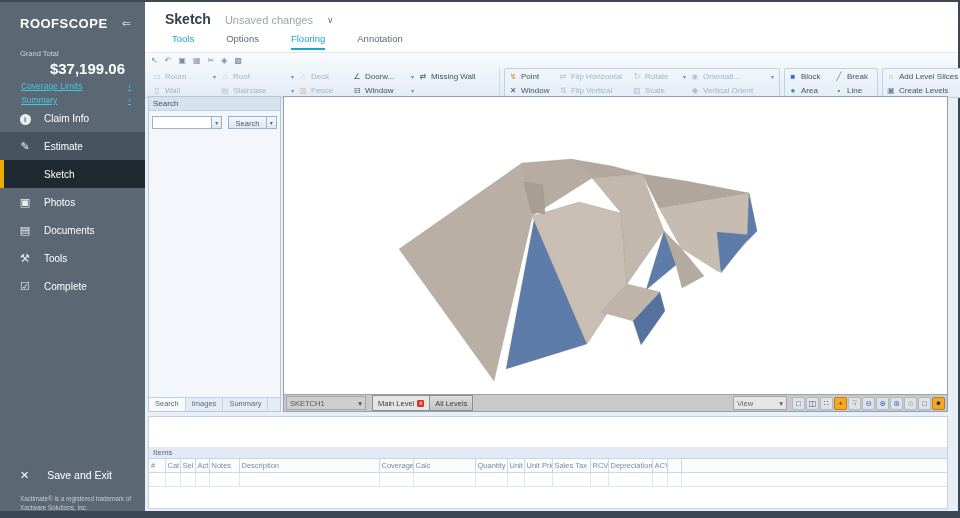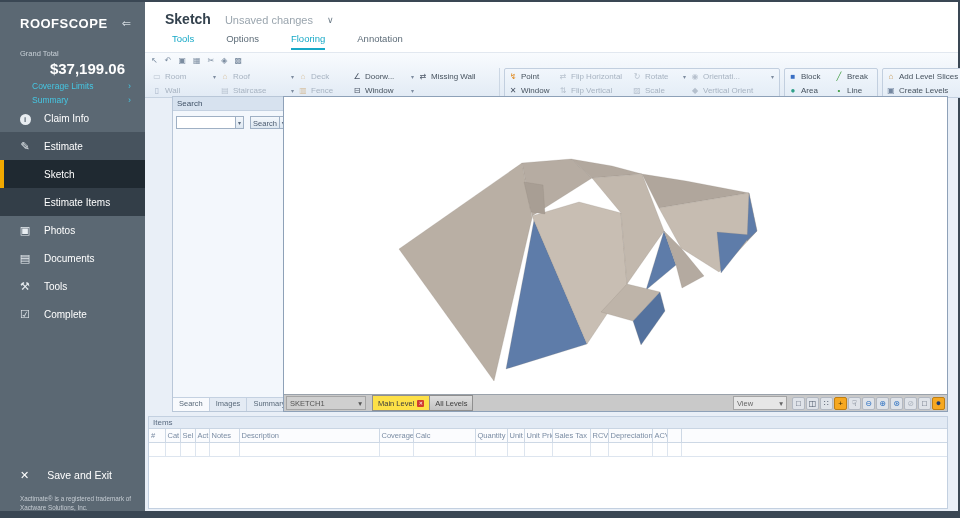--- a/index.html
+++ b/index.html
@@ -5,21 +5,21 @@
   html,body{margin:0;padding:0;background:#222;font-family:"Liberation Sans","DejaVu Sans",sans-serif;}
   .window{position:relative;width:960px;height:518px;background:#3a4754;overflow:hidden;}
   
   .sidebar{position:absolute;left:0;top:2px;bottom:7px;width:145px;background:#5b6873;color:#fff;}
   .brand-row{display:flex;align-items:center;justify-content:space-between;padding:14px 14px 0 20px;}
   .brand{font-size:13px;font-weight:bold;letter-spacing:.5px;}
   .collapse{font-size:11px;color:#cfd6dc;cursor:pointer;}
   .gt{padding:18px 20px 0 20px;}
   .gt-label{font-size:7.5px;color:#c9d1d8;}
   .gt-value{font-size:15px;font-weight:bold;margin-top:2px;text-align:right;}
-  .slink{display:flex;justify-content:space-between;align-items:flex-end;padding:4px 14px 0 32px;font-size:8.5px;color:var(--cyan);}
+  .slink{display:flex;justify-content:space-between;align-items:flex-end;padding:4px 14px 0 21px;font-size:8.5px;color:var(--cyan);text-decoration:underline;}
   .slink .chev{font-size:9px;}
   .menu{position:absolute;left:0;right:0;top:102px;}
   .mi{height:28px;display:flex;align-items:center;font-size:10px;cursor:pointer;position:relative;}
   .mi .mic{width:14px;margin-left:18px;margin-right:12px;text-align:center;font-size:11px;color:#e8edf1;}
   .mi.sub{padding-left:44px;}
   .mi.estimate{background:#47535e;}
   .mi.active{background:#1f2931;}
   .mi.active::before{content:"";position:absolute;left:0;top:0;bottom:0;width:4px;background:var(--amber);}
   .mi.sub2{background:#333e48;}
   .circle-i{display:inline-block;width:11px;height:11px;border-radius:50%;background:#e8edf1;color:#5b6873;font-size:8px;font-weight:bold;text-align:center;line-height:11px;}
@@ -50,48 +50,48 @@
   .g4{grid-template-columns:86px;}
   .tb{display:flex;align-items:center;font-size:8px;color:#46525e;cursor:pointer;white-space:nowrap;overflow:hidden;}
   .tb .tbi{width:10px;text-align:center;margin-right:3px;font-size:8px;}
   .tb .dd{margin-left:auto;font-size:6px;color:#7e8ca0;padding-right:2px;}
   .tb.dis{color:#a7b3c1;cursor:default;}
   .tb.dis .tbi{opacity:.55;}
   .ic-gray{color:#8d9aab;} .ic-tan{color:#c89a5a;} .ic-orange{color:#e08a20;}
   .ic-blue{color:#3a6fc4;} .ic-green{color:#3f9d3f;} .ic-teal{color:#2fa089;}
   .ic-dark{color:#4a5565;} .ic-slate{color:#7487a0;}
   
-  .spanel{position:absolute;top:94px;left:3px;width:120px;height:316px;background:#f3f7fc;border:1px solid #b9c7d8;box-sizing:border-box;margin-left:24px;}
+  .spanel{position:absolute;top:94px;left:3px;width:133px;height:316px;background:#f3f7fc;border:1px solid #b9c7d8;box-sizing:border-box;}
   .ph{height:13px;background:#d7e2ef;font-size:8px;color:#3f5166;line-height:13px;padding-left:4px;border-bottom:1px solid #c4d1e1;}
   .srow{display:flex;align-items:center;padding:5px 3px 0 3px;gap:0;}
   .sinput{width:54px;height:11px;border:1px solid #9fb0c4;background:#fff;font-size:8px;padding:0 2px;}
   .ddbtn{width:11px;height:13px;border:1px solid #9fb0c4;border-left:none;background:linear-gradient(#f4f8fc,#dde7f1);font-size:6px;color:#5a6a7e;text-align:center;line-height:13px;cursor:pointer;box-sizing:border-box;}
   .sbtn{margin-left:6px;width:40px;height:13px;border:1px solid #9fb0c4;background:linear-gradient(#f4f8fc,#dde7f1);font-size:7.5px;color:#4a5a6e;text-align:center;line-height:13px;cursor:pointer;box-sizing:border-box;}
   .ptabs{position:absolute;bottom:0;left:0;right:0;height:13px;display:flex;background:#e4ebf4;border-top:1px solid #c4d1e1;}
   .ptab{font-size:7.5px;color:#5a6a7a;padding:0 6px;line-height:12px;border-right:1px solid #c4d1e1;cursor:pointer;}
   .ptab.active{background:#f8fafd;}
   
   .canvas-wrap{position:absolute;top:94px;left:138px;right:10px;height:316px;border:1px solid #8ea1b8;background:#fff;box-sizing:border-box;}
   .model-svg{position:absolute;top:0;left:0;width:100%;height:calc(100% - 17px);}
   .canvas-bar{position:absolute;left:0;right:0;bottom:0;height:17px;background:#c9c9c9;border-top:1px solid #9aa2ab;display:flex;align-items:center;padding:0 2px;box-sizing:border-box;}
   .sk-combo{display:flex;align-items:center;width:72px;height:12px;background:#cfcfcf;border:1px solid #a5a5a5;font-size:7.5px;color:#555;padding:0 3px;justify-content:space-between;cursor:pointer;}
   .lv-tab{display:flex;align-items:center;gap:3px;height:14px;padding:0 5px;font-size:7.5px;color:#3c3c3c;border:1px solid #8f8f8f;cursor:pointer;}
-  .lv-tab.active{background:#fde047;margin-left:6px;}
+  .lv-tab.active{background:#e5e5e5;margin-left:6px;}
   .lv-tab.idle{background:linear-gradient(#dedede,#c3c3c3);border-left:none;}
   .red-x{display:inline-block;width:7px;height:7px;background:#d23b2f;color:#fff;font-size:5px;line-height:7px;text-align:center;border-radius:1px;}
   .bar-spacer{flex:1;}
   .view-combo{display:flex;align-items:center;width:46px;height:12px;background:#e6e6e6;border:1px solid #a5a5a5;font-size:7.5px;color:#666;padding:0 3px;justify-content:space-between;cursor:pointer;margin-right:4px;}
   .vbtn{width:13px;height:13px;margin-left:1px;display:flex;align-items:center;justify-content:center;font-size:8px;color:#4a5566;background:#dfe3e9;border:1px solid #b2b8c2;border-radius:2px;cursor:pointer;box-sizing:border-box;}
   .vbtn.orange{background:var(--orange);border-color:#c07f12;color:#3a2a05;}
   .vbtn.gray{color:#aab2bc;}
   .vbtn .ball{color:#1d3a6e;font-size:9px;}
   .vbtn.blue-ic{color:#2b6fc0;}
   
   .items{position:absolute;top:414px;left:3px;right:10px;height:93px;background:#fff;border:1px solid #c3d0e0;box-sizing:border-box;}
-  .items-title{height:11px;background:#e2eaf4;font-size:8px;color:#5a6b80;line-height:11px;padding-left:4px;border-bottom:1px solid #c9d5e3;}
+  .items-title{height:11px;background:#e2eaf4;font-size:8px;color:#5a6b80;line-height:11px;padding-left:4px;border-bottom:1px solid #c9d5e3;margin-top:30px;}
   .items table{border-collapse:collapse;width:100%;table-layout:fixed;}
   .items th{font-size:7.5px;font-weight:normal;color:#7a8ca3;text-align:left;padding:2px 2px;border-right:1px solid #cdd8e5;border-bottom:1px solid #cdd8e5;height:9px;white-space:nowrap;overflow:hidden;background:#fbfcfe;}
   .items th.filler{border-right:none;}
   .items td{height:11px;border-right:1px solid #dde5ef;border-bottom:1px solid #dde5ef;background:#fff;}
   .items td.filler{border-right:none;}
 </style>
 </head>
 <body>
 
 <div class="window">
@@ -117,23 +117,20 @@
       <div class="mi">
         <span class="mic"><span class="circle-i">i</span></span>
         <span class="mil">Claim Info</span>
       </div>
       <div class="mi estimate">
         <span class="mic">✎</span>
         <span class="mil">Estimate</span>
       </div>
       <div class="mi sub active">
         <span class="mil">Sketch</span>
-      </div>
-      <div class="mi sub sub2">
-        <span class="mil">Estimate Items</span>
       </div>
       <div class="mi">
         <span class="mic">▣</span>
         <span class="mil">Photos</span>
       </div>
       <div class="mi">
         <span class="mic">▤</span>
         <span class="mil">Documents</span>
       </div>
       <div class="mi">

